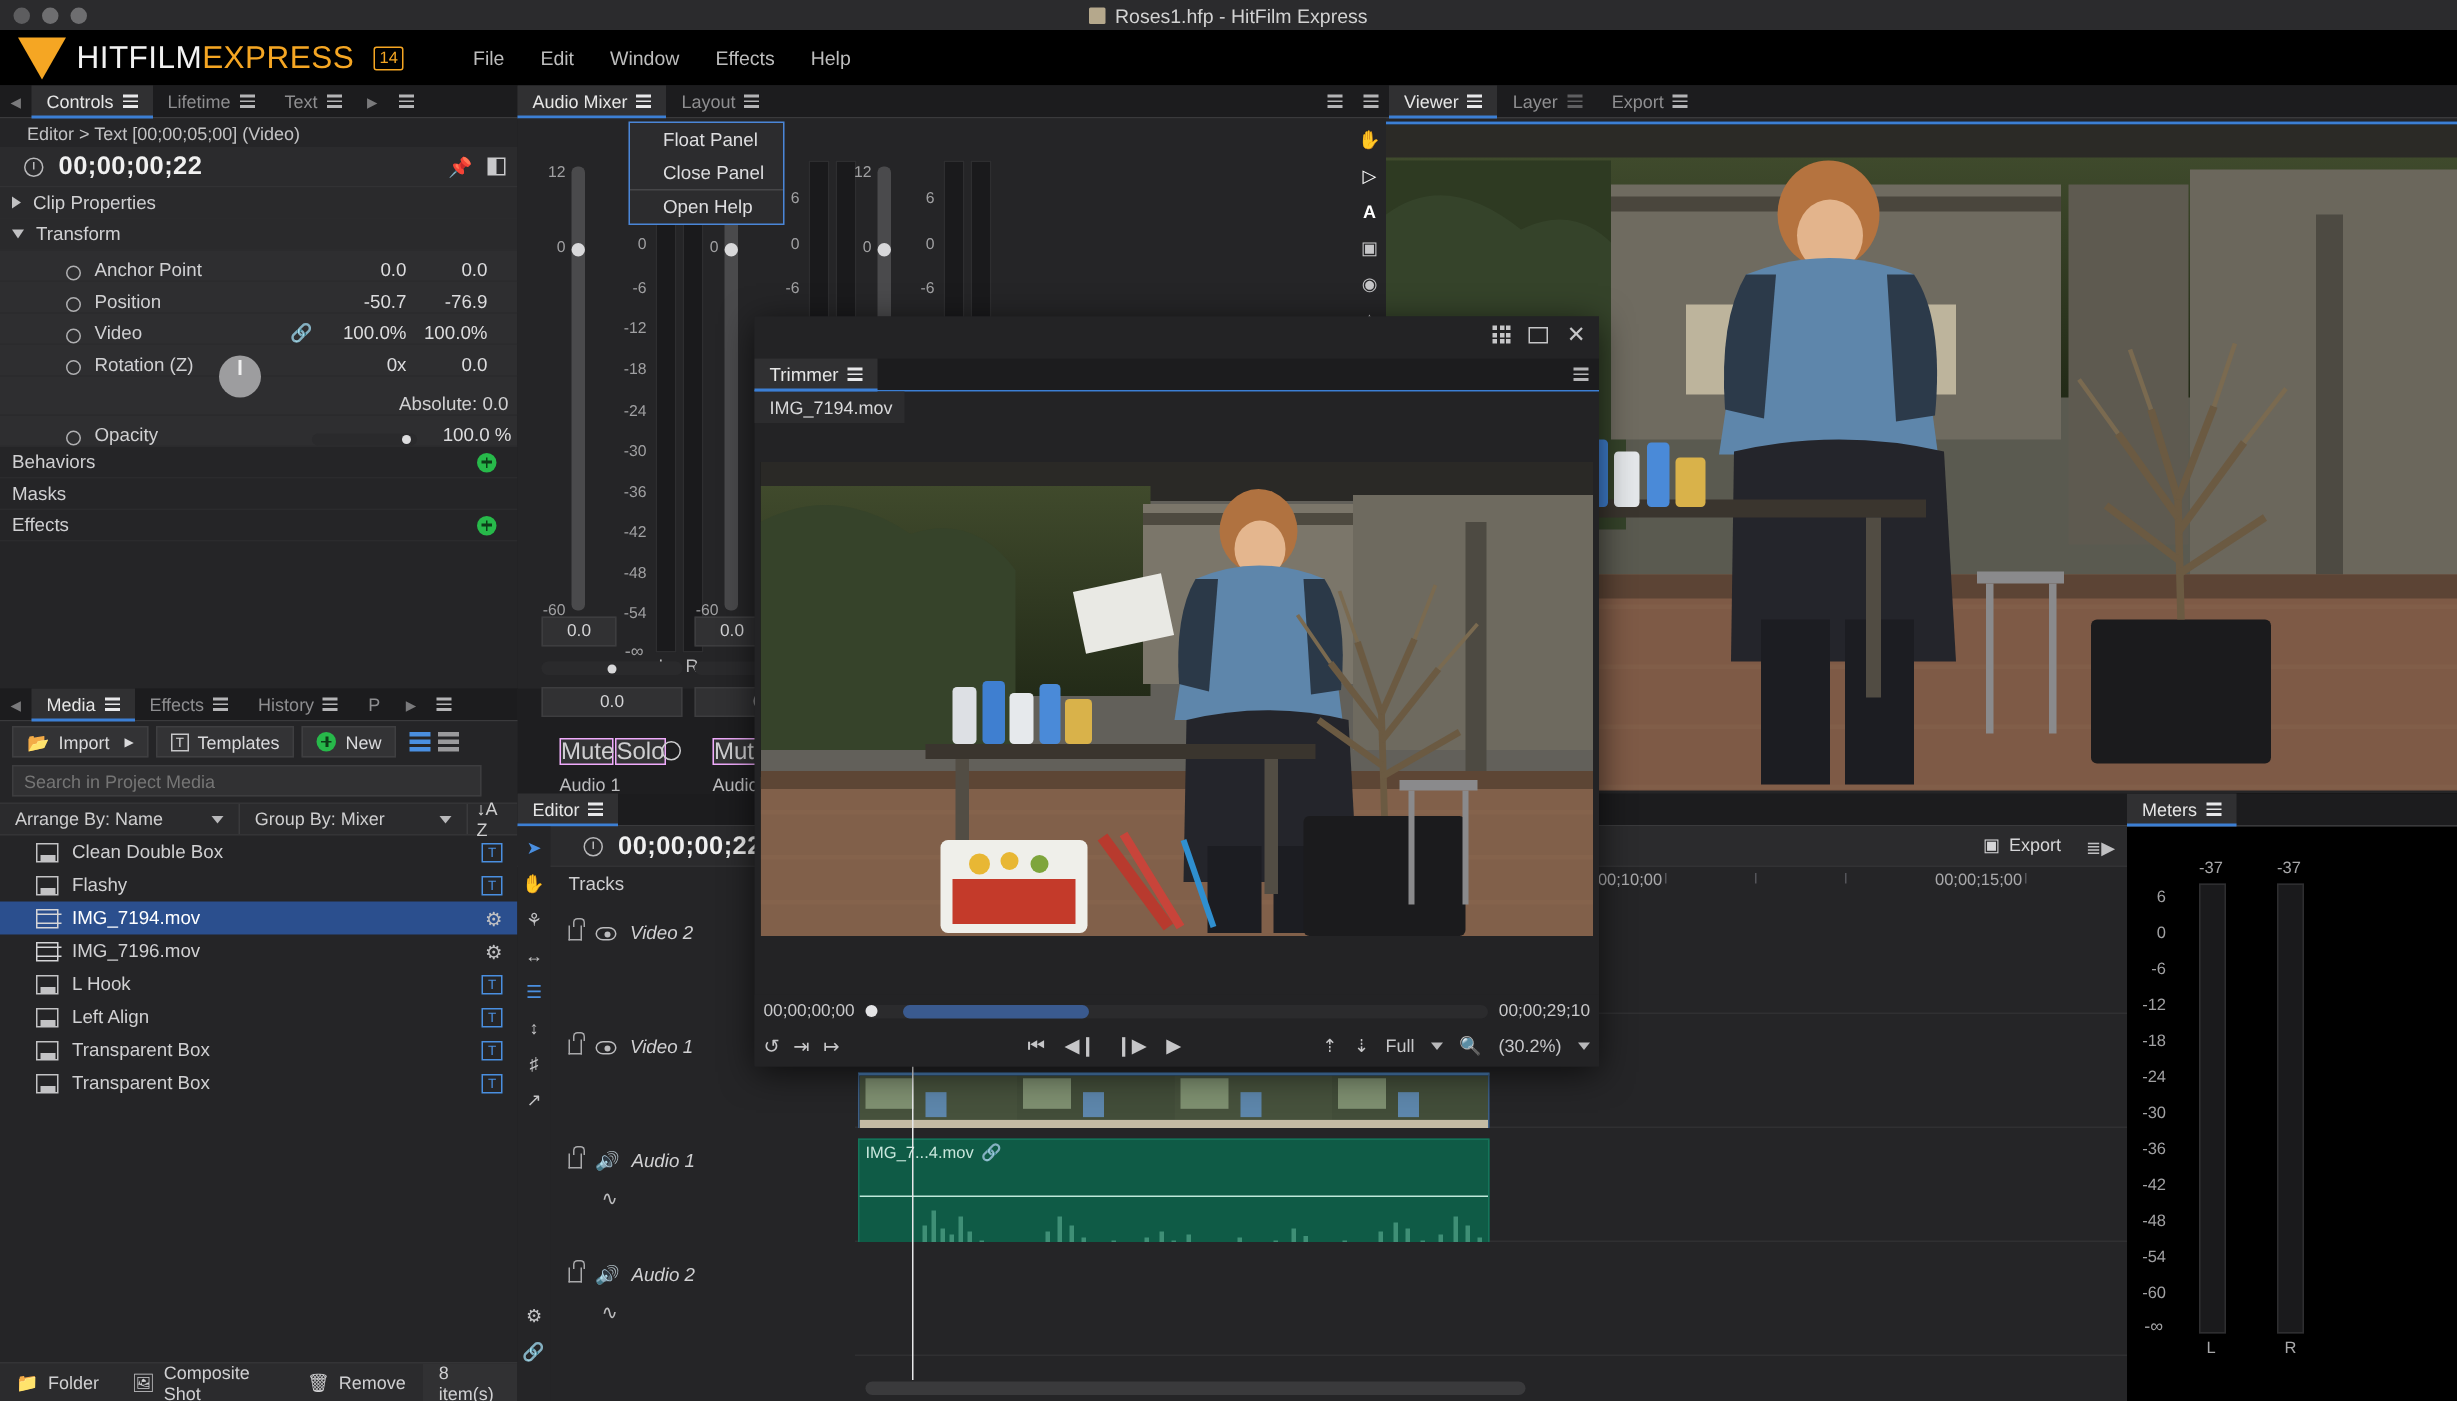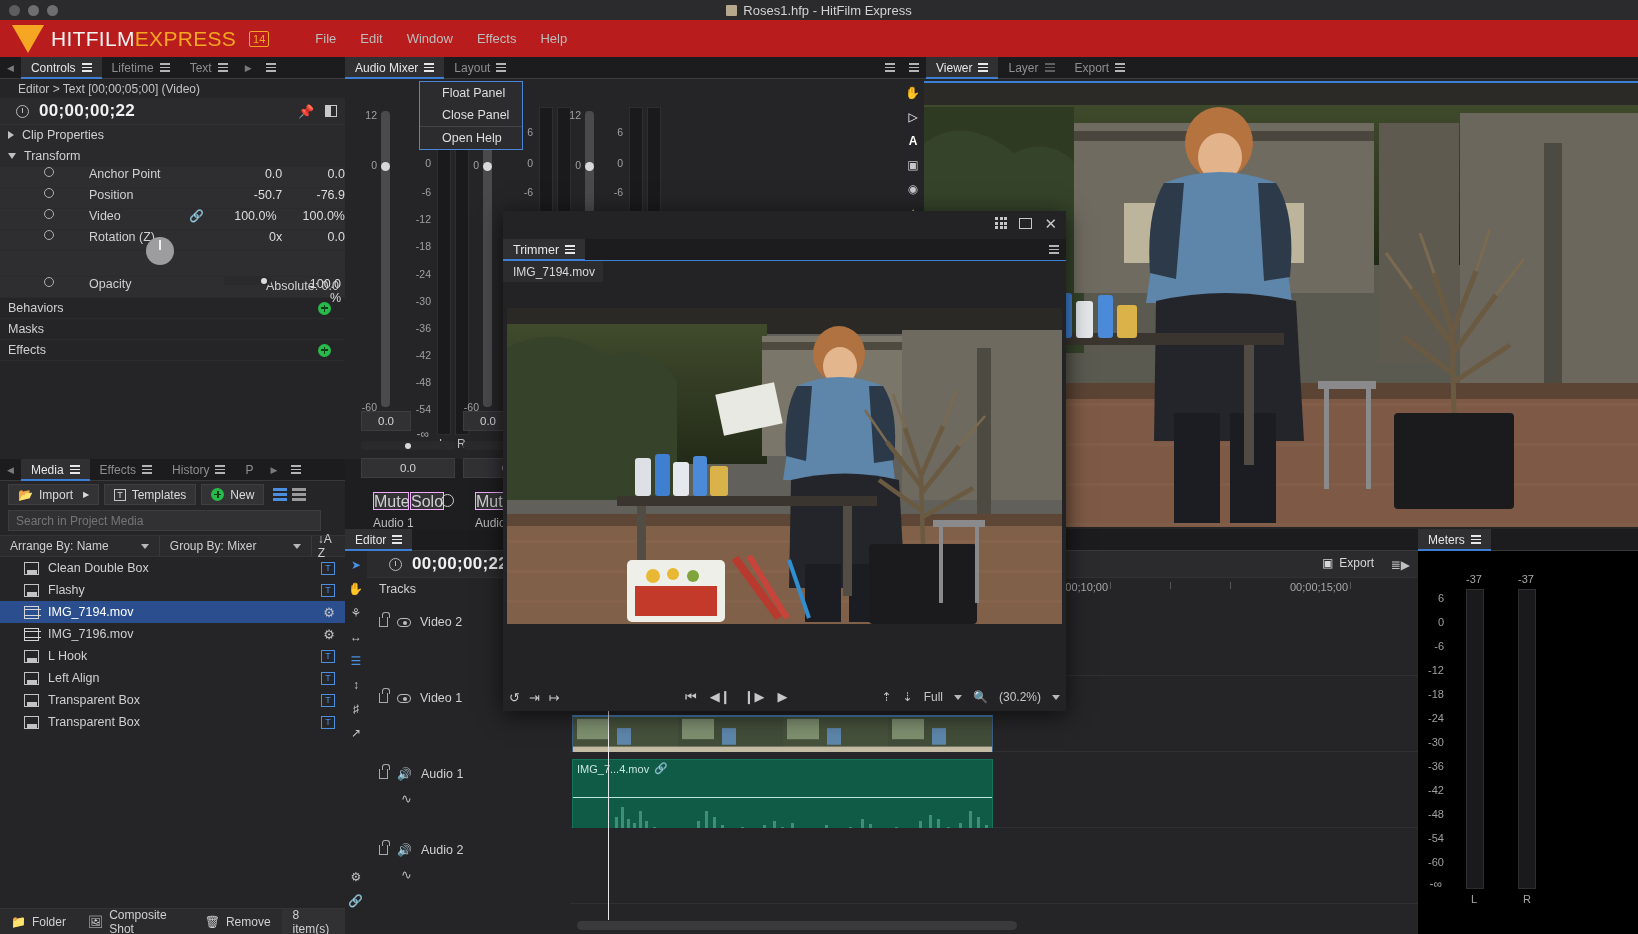--- a/index.html
+++ b/index.html
@@ -25,21 +25,21 @@
   .win-title {
     position: absolute; left: 0; right: 0; text-align: center;
     font-size: 13px; color: #d2d2d2;
     display: flex; align-items: center; justify-content: center; gap: 6px;
   }
   .doc-ico { width: 11px; height: 11px; background: #b5a88c; border-radius: 1px; display:inline-block; }
 
   
   .menubar {
     position: absolute; left: 0; top: 20px; width: 1638px; height: 37px;
-    background: #b91c1c;
+    background: #000000;
     display: flex; align-items: center;
   }
   .logo-wrap { display: flex; align-items: center; margin-left: 12px; gap: 7px; }
   .logo-tri {
     width: 0; height: 0;
     border-left: 16px solid transparent;
     border-right: 16px solid transparent;
     border-top: 28px solid #f5a623;
   }
   .brand { font-size: 21px; letter-spacing: .3px; }
@@ -112,22 +112,22 @@
     color: #d0d0d2; border-bottom: 1px solid #2b2b2d; padding-left: 8px;
   }
   .proprow.group { background: #2a2a2c; }
   .tri {
     width:0;height:0;border-top:4.5px solid transparent;border-bottom:4.5px solid transparent;
     border-left:6px solid #c0c0c2; margin-right: 8px;
   }
   .tri.down { border-left:4.5px solid transparent; border-right:4.5px solid transparent;
     border-top:6px solid #c0c0c2; border-bottom:0; }
   .subrow {
-    height: 21px; display:flex; align-items:flex-start; font-size:12.5px; color:#d0d0d2;
-    padding-left: 44px; border-bottom: 1px solid #2b2b2d; background:#2e2e30;gap:26px;
+    height: 21px; display:flex; align-items:flex-end; font-size:12.5px; color:#d0d0d2;
+    padding-left: 44px; border-bottom: 1px solid #2b2b2d; background:#2e2e30;
   }
   .kf { width:10px;height:10px;border:1.5px solid #b0b0b2;border-radius:50%; margin-right:9px; flex:0 0 auto;}
   .pname { width: 118px; }
   .val { width: 50px; text-align: right; font-size: 12.5px; color: #dcdcde;}
   .val2 { width: 54px; text-align: right; font-size: 12.5px; color: #dcdcde;}
   .linkico { color:#a9a9ab; font-size: 12px; width: 40px; text-align:center;}
   .dial {
     width: 28px; height: 28px; border-radius:50%; background:#9d9d9f; position:relative;
     margin-left: 14px;
   }
@@ -247,21 +247,21 @@
     position:absolute; left:0; top: 22px; width: 22px; height: 383px; background:#252527;
     display:flex; flex-direction:column; align-items:center; padding-top: 6px; gap: 9px;
   }
   .et { width:15px;height:15px;color:#c3c3c5;display:flex;align-items:center;justify-content:center;font-size:12px;}
   .et.sel { color:#4a8fe0;}
   .ruler { position:absolute; left: 225px; top: 49px; right: 0; height: 22px; background:#252527;}
   .rtick { position:absolute; top: 4px; width:1px; height: 7px; background:#55555a;}
   .rlab { position:absolute; top: 3px; font-size: 11px; color:#a8a8aa;}
   .trackhdr {
     position:absolute; left: 22px; width: 203px; display:flex; align-items:center; gap:9px;
-    padding-left: 12px; font-size:12.5px; color:#d0d0d2;
+    padding-left: 12px; font-size:12.5px; color:#d0d0d2;font-style:italic;
   }
   .lock { width:9px;height:10px; border:1.3px solid #a9a9ab; border-top:none; position:relative;}
   .lock::before{content:"";position:absolute;left:1.5px;top:-5px;width:6px;height:5px;border:1.3px solid #a9a9ab;border-bottom:none;border-radius:3px 3px 0 0;}
   .eye { width:14px;height:9px;border:1.3px solid #bcbcbe;border-radius:50%/70%; position:relative;}
   .eye::after{content:"";position:absolute;left:5px;top:2.3px;width:4px;height:4px;border-radius:50%;background:#bcbcbe;}
   .spk { color:#bcbcbe; font-size:12px;}
   .wavebtn { position:absolute; font-size:13px; color:#bcbcbe; }
   .trackrow { position:absolute; left: 225px; right:0; background:#252527; border-bottom:1px solid #303032;}
   .vclip {
     position:absolute; background:#1e2d3f; border:1px solid #3d5f86; overflow:hidden;
@@ -1184,20 +1184,28 @@
             <circle cx="186" cy="268" r="6"></circle>
           </g>
 
         <path d="M228 250 l44 60" stroke="#b83a2e" stroke-width="8" fill="none"></path>
         <path d="M242 248 l38 62" stroke="#c8443a" stroke-width="6" fill="none"></path>
         <path d="M282 252 l20 58" stroke="#2f8fd0" stroke-width="4" fill="none"></path>
       </svg>
     </div>
 
     <div class="tw-footer">
+      <div class="tw-scrub-row">
+        <span class="tw-tc">00;00;00;00</span>
+        <span class="tw-scrub">
+          <span class="hd"></span>
+          <span class="fill"></span>
+        </span>
+        <span class="tw-tc">00;00;29;10</span>
+      </div>
       <div class="tw-btm">
         <span class="tw-left-ico">
           <span>↺</span>
           <span>⇥</span>
           <span>↦</span>
         </span>
         <span class="tw-mid">
           <span>⏮</span>
           <span>◀❙</span>
           <span>❙▶</span>

